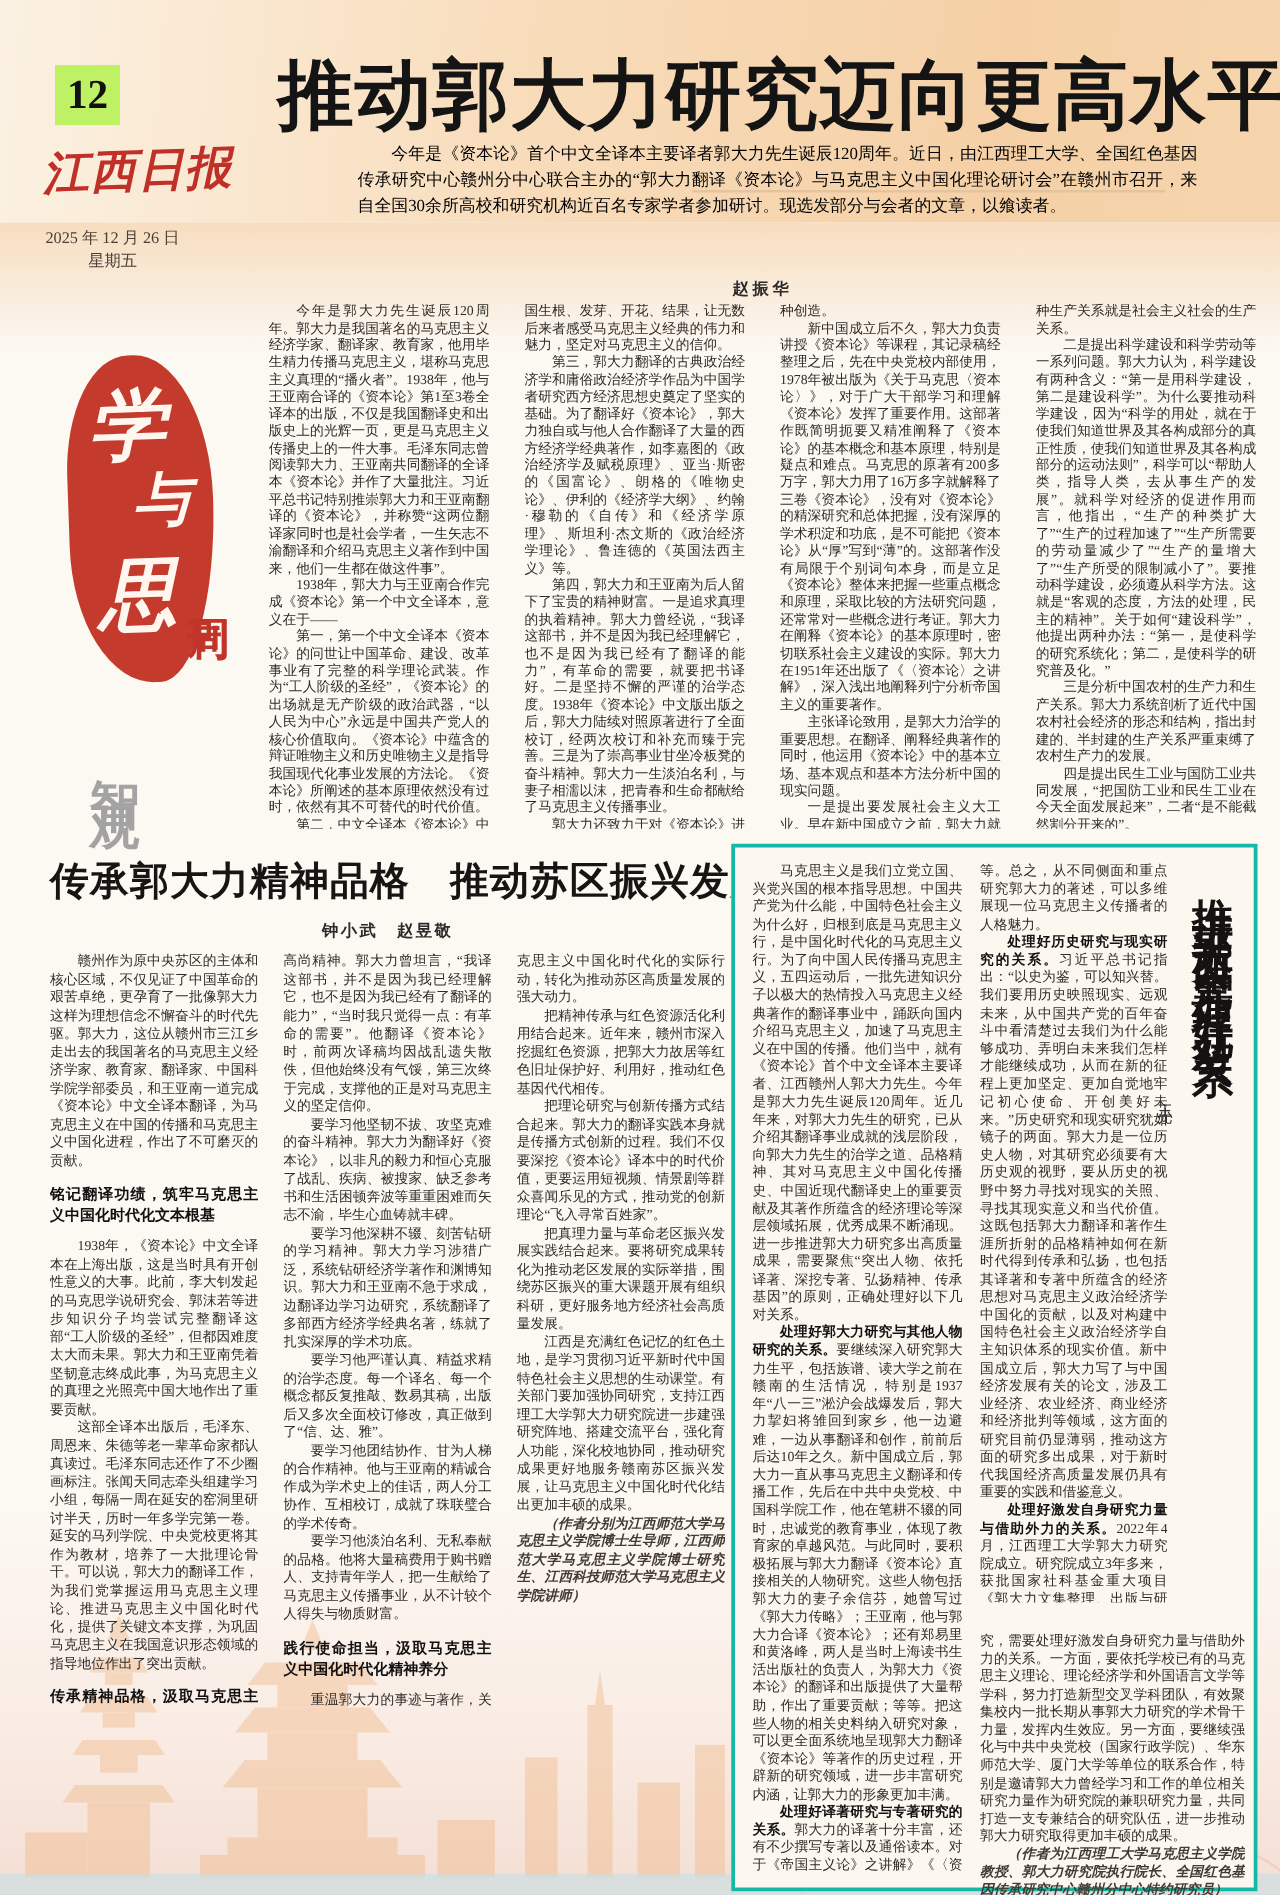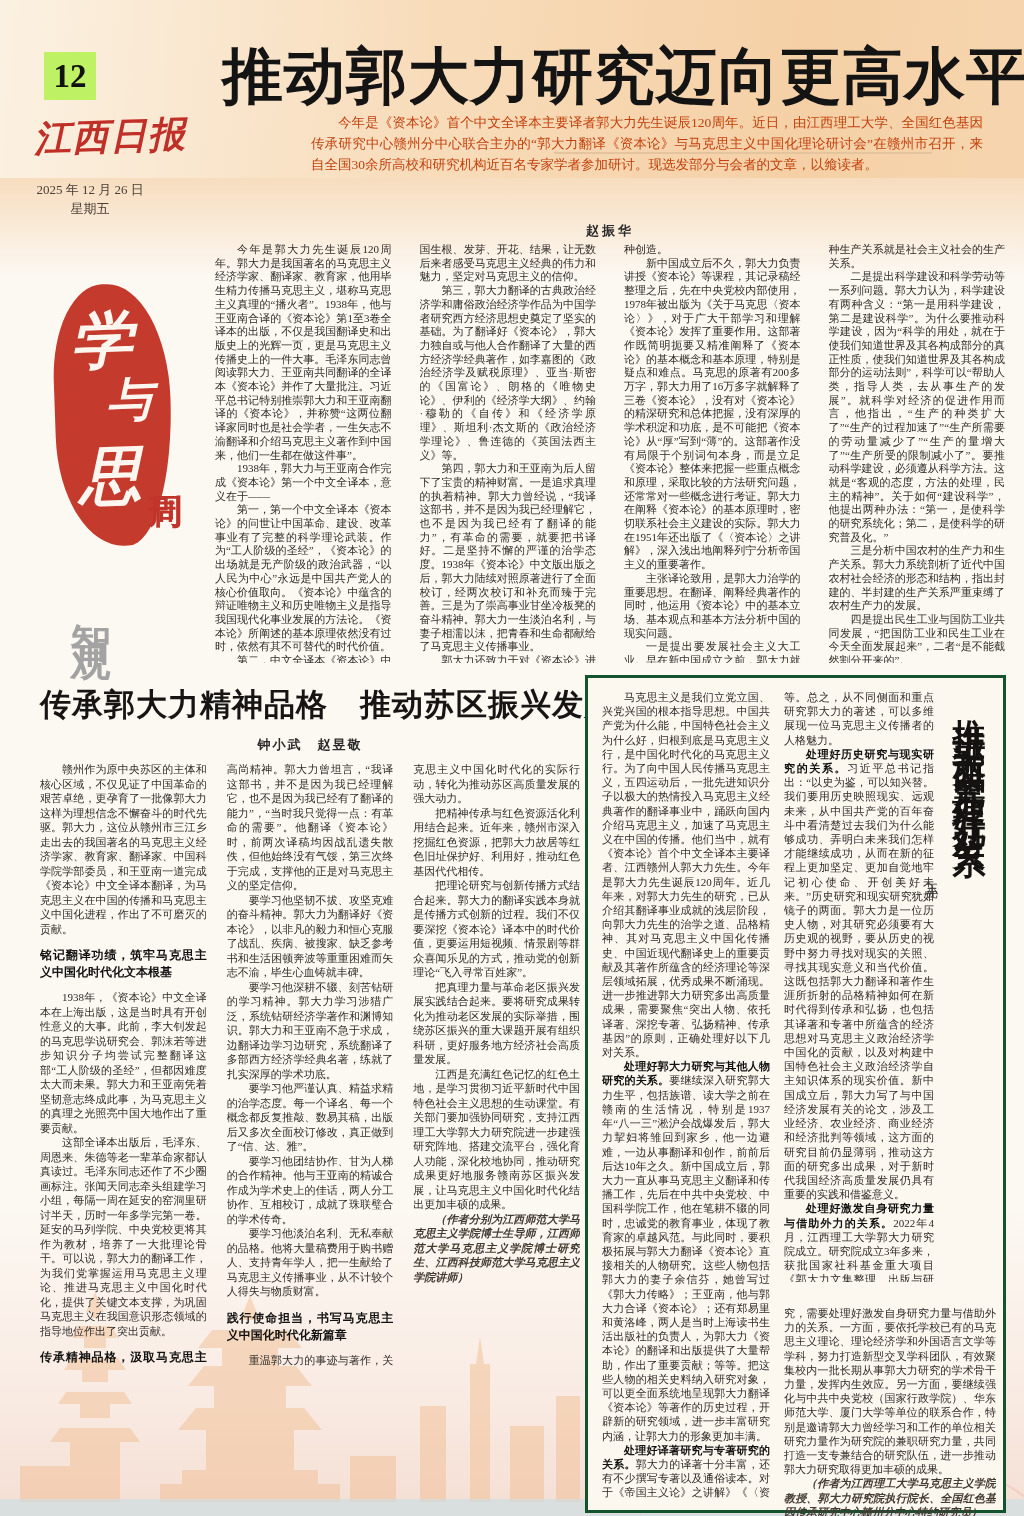--- a/index.html
+++ b/index.html
@@ -18,22 +18,22 @@
   
   .pageno{left:44px;top:52px;width:52px;height:48px;background:#bef264;color:#111;
           font-weight:bold;font-size:33px;text-align:center;line-height:48px;font-family:"Liberation Serif",serif;}
   .masthead{left:34px;top:112px;width:150px;height:56px;color:#c03028;font-size:37px;font-weight:bold;
             font-style:italic;letter-spacing:1px;transform:rotate(-2deg);white-space:nowrap;}
   .dateline{left:30px;top:180px;width:120px;font-size:13px;color:#4a4038;text-align:center;line-height:19px;}
   
   .headline{left:222px;top:36px;width:772px;height:72px;color:#141414;
             font-family:"Liberation Sans","DejaVu Sans",sans-serif;font-weight:900;
             font-size:61px;letter-spacing:1px;text-align:center;white-space:nowrap;}
-  .intro{left:286px;top:112px;width:672px;font-size:13.5px;line-height:21px;color:#c2410c;
-         text-align:justify;text-indent:2em;margin-left:25px;}
+  .intro{left:286px;top:112px;width:672px;font-size:13.5px;line-height:21px;color:#000000;
+         text-align:justify;text-indent:2em;}
   .intro-rule{left:554px;top:152px;width:378px;height:2px;background:#e3c49e;}
   
   .a1-title{left:215px;top:176px;width:790px;text-align:center;font-size:34px;font-weight:900;
             letter-spacing:2px;color:#151413;}
   .a1-byline{left:215px;top:222px;width:790px;text-align:center;font-size:13px;font-weight:bold;
              letter-spacing:3px;color:#2b2b2b;}
   .a1-cols{left:215px;top:243px;width:790px;height:420px;display:flex;gap:28px;}
   .col{flex:1;overflow:hidden;text-align:justify;}
   .a1-cols .col{font-size:11px;line-height:13.7px;}
   .para{margin:0;text-indent:2em;}
@@ -56,21 +56,21 @@
   
   .a2-title{left:40px;top:684px;width:540px;text-align:center;font-size:31px;font-weight:900;
             letter-spacing:1px;color:#161514;white-space:nowrap;}
   .a2-byline{left:40px;top:736px;width:540px;text-align:center;font-size:13px;font-weight:bold;
              letter-spacing:2px;color:#2b2b2b;}
   .a2-cols{left:40px;top:762px;width:540px;height:604px;display:flex;gap:20px;}
   .a2-cols .col{font-size:11px;line-height:14.5px;}
   
   .cityscape{left:0;top:1286px;}
   
-  .rbox{left:585px;top:675px;width:421px;height:838px;border:3px solid #14532d;
+  .rbox{left:585px;top:675px;width:421px;height:838px;border:3px solid #14b8a6;
         background:#fcf7ef;z-index:2;box-sizing:border-box;}
   .rbox .col{position:absolute;font-size:11px;line-height:14.2px;}
   .r-cola{left:14px;top:12px;width:168px;height:808px;}
   .r-colb{left:196px;top:12px;width:150px;height:592px;}
   .r-colw{left:196px;top:606px;width:212px;height:218px;font-size:10.5px;line-height:13.8px;margin-top:22px;}
   .r-title{left:352px;top:14px;width:58px;height:600px;writing-mode:vertical-rl;
            font-size:33px;font-weight:bold;letter-spacing:9px;color:#141312;line-height:58px;}
   .r-author{left:336px;top:196px;width:16px;writing-mode:vertical-rl;font-size:12px;
             letter-spacing:2px;color:#333;}
   b{color:#111;}
@@ -176,21 +176,21 @@
         <p class="para">这部全译本出版后，毛泽东、周恩来、朱德等老一辈革命家都认真读过。毛泽东同志还作了不少圈画标注。张闻天同志牵头组建学习小组，每隔一周在延安的窑洞里研讨半天，历时一年多学完第一卷。延安的马列学院、中央党校更将其作为教材，培养了一大批理论骨干。可以说，郭大力的翻译工作，为我们党掌握运用马克思主义理论、推进马克思主义中国化时代化，提供了关键文本支撑，为巩固马克思主义在我国意识形态领域的指导地位作出了突出贡献。</p>
         <p class="para subhead">传承精神品格，汲取马克思主义中国化时代化精神养分</p>
       </div>
     <div class="col">
         <p class="para ni">高尚精神。郭大力曾坦言，“我译这部书，并不是因为我已经理解它，也不是因为我已经有了翻译的能力”，“当时我只觉得一点：有革命的需要”。他翻译《资本论》时，前两次译稿均因战乱遗失散佚，但他始终没有气馁，第三次终于完成，支撑他的正是对马克思主义的坚定信仰。</p>
         <p class="para">要学习他坚韧不拔、攻坚克难的奋斗精神。郭大力为翻译好《资本论》，以非凡的毅力和恒心克服了战乱、疾病、被搜家、缺乏参考书和生活困顿奔波等重重困难而矢志不渝，毕生心血铸就丰碑。</p>
         <p class="para">要学习他深耕不辍、刻苦钻研的学习精神。郭大力学习涉猎广泛，系统钻研经济学著作和渊博知识。郭大力和王亚南不急于求成，边翻译边学习边研究，系统翻译了多部西方经济学经典名著，练就了扎实深厚的学术功底。</p>
         <p class="para">要学习他严谨认真、精益求精的治学态度。每一个译名、每一个概念都反复推敲、数易其稿，出版后又多次全面校订修改，真正做到了“信、达、雅”。</p>
         <p class="para">要学习他团结协作、甘为人梯的合作精神。他与王亚南的精诚合作成为学术史上的佳话，两人分工协作、互相校订，成就了珠联璧合的学术传奇。</p>
         <p class="para">要学习他淡泊名利、无私奉献的品格。他将大量稿费用于购书赠人、支持青年学人，把一生献给了马克思主义传播事业，从不计较个人得失与物质财富。</p>
-        <p class="para subhead">践行使命担当，书写马克思主义中国化时代化新篇章</p>
+        <p class="para subhead">践行使命担当，汲取马克思主义中国化时代化精神养分</p>
         <p class="para">重温郭大力的事迹与著作，关键要将蕴含其中的精神品格转化为推进马</p>
       </div>
     <div class="col">
         <p class="para ni">克思主义中国化时代化的实际行动，转化为推动苏区高质量发展的强大动力。</p>
         <p class="para">把精神传承与红色资源活化利用结合起来。近年来，赣州市深入挖掘红色资源，把郭大力故居等红色旧址保护好、利用好，推动红色基因代代相传。</p>
         <p class="para">把理论研究与创新传播方式结合起来。郭大力的翻译实践本身就是传播方式创新的过程。我们不仅要深挖《资本论》译本中的时代价值，更要运用短视频、情景剧等群众喜闻乐见的方式，推动党的创新理论“飞入寻常百姓家”。</p>
         <p class="para">把真理力量与革命老区振兴发展实践结合起来。要将研究成果转化为推动老区发展的实际举措，围绕苏区振兴的重大课题开展有组织科研，更好服务地方经济社会高质量发展。</p>
         <p class="para">江西是充满红色记忆的红色土地，是学习贯彻习近平新时代中国特色社会主义思想的生动课堂。有关部门要加强协同研究，支持江西理工大学郭大力研究院进一步建强研究阵地、搭建交流平台，强化育人功能，深化校地协同，推动研究成果更好地服务赣南苏区振兴发展，让马克思主义中国化时代化结出更加丰硕的成果。</p>
         <p class="para credit">（作者分别为江西师范大学马克思主义学院博士生导师，江西师范大学马克思主义学院博士研究生、江西科技师范大学马克思主义学院讲师）</p>
       </div>

